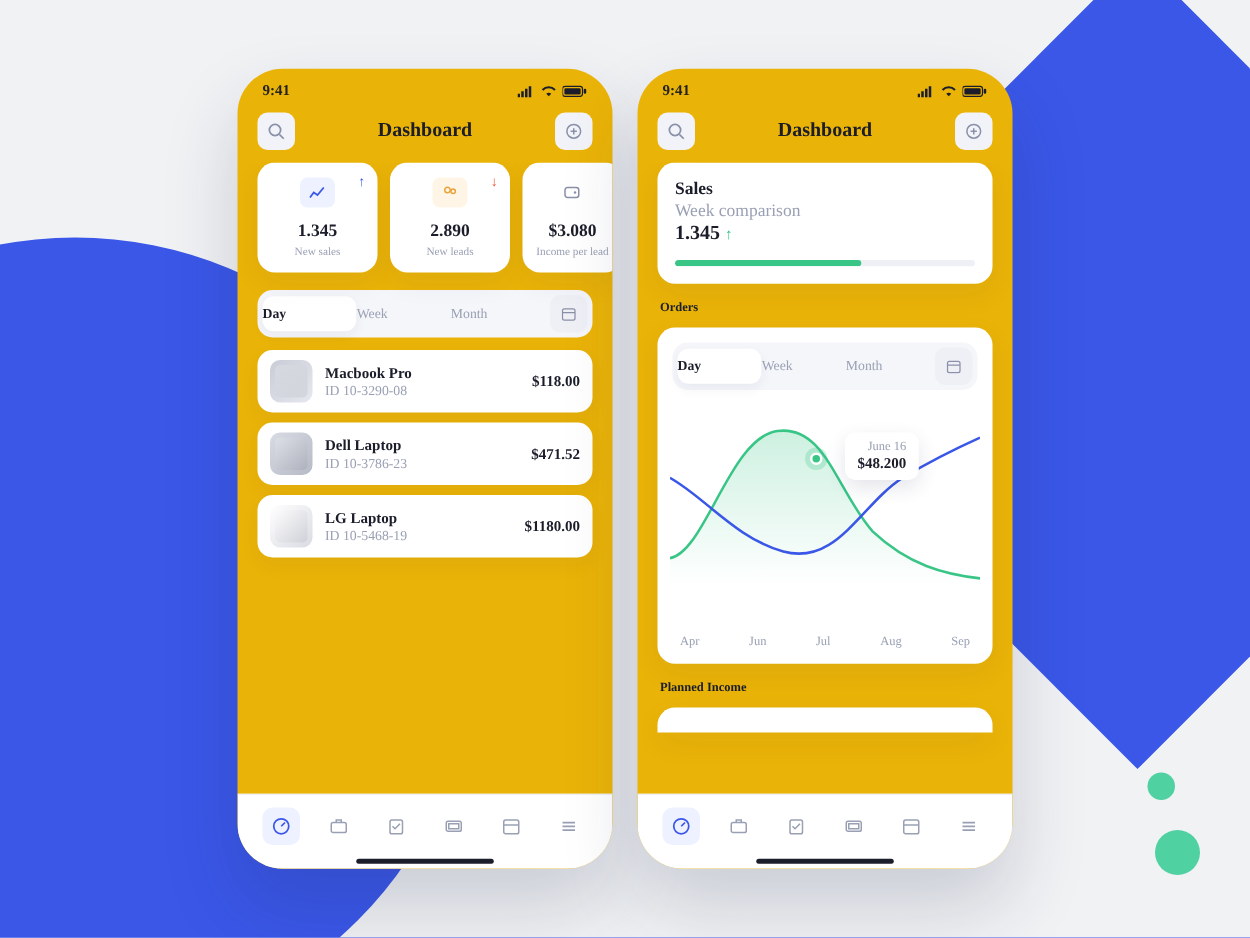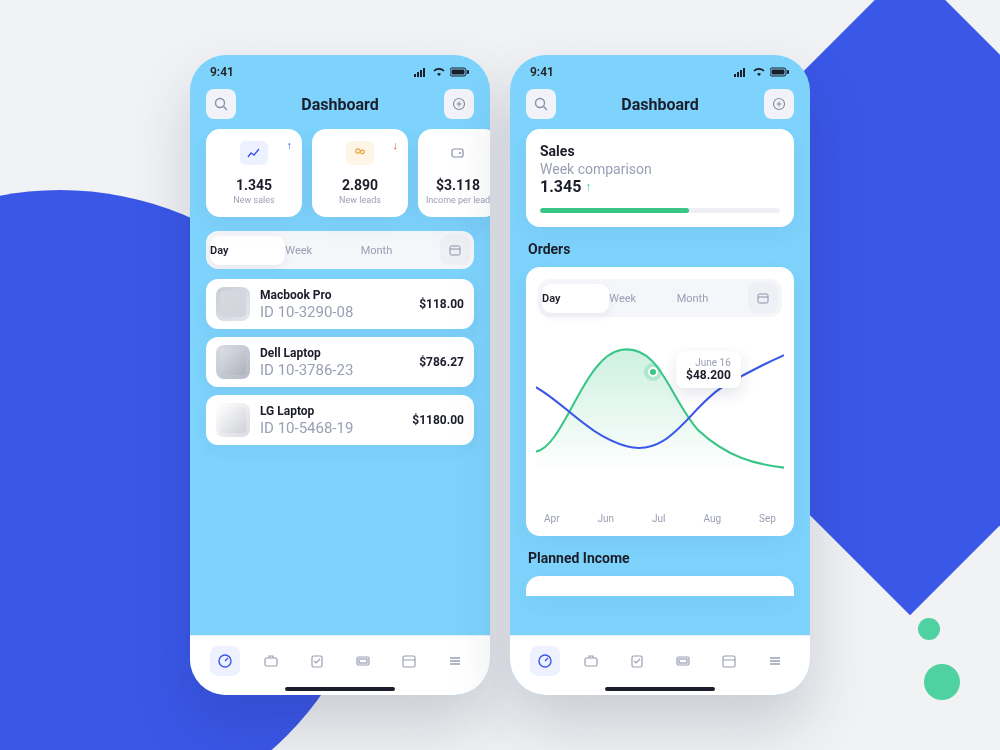--- a/index.html
+++ b/index.html
@@ -5,21 +5,21 @@
   * { box-sizing: border-box; margin: 0; padding: 0; }
   html, body { width: 1000px; height: 750px; overflow: hidden; font-family: -apple-system, BlinkMacSystemFont, "Segoe UI", Roboto, sans-serif; }
   body { background: #f1f2f4; position: relative; }
 
   
   .bg-circle { position: absolute; width: 640px; height: 640px; border-radius: 50%; background: #3a57e8; left: -260px; top: 190px; z-index: 0; }
   .bg-tri { position: absolute; width: 460px; height: 460px; background: #3a57e8; transform: rotate(45deg); right: -140px; top: 60px; z-index: 0; }
   .dot-a { position: absolute; width: 22px; height: 22px; border-radius: 50%; background: #4fd1a1; right: 60px; bottom: 110px; z-index: 4; }
   .dot-b { position: absolute; width: 36px; height: 36px; border-radius: 50%; background: #4fd1a1; right: 40px; bottom: 50px; z-index: 4; }
 
-  .phone { position: absolute; width: 300px; height: 640px; background: #7dd3fc; border-radius: 36px; box-shadow: 0 30px 60px rgba(30,40,80,0.18); overflow: hidden; z-index: 3; }
+  .phone { position: absolute; width: 300px; height: 640px; background: #eab308; border-radius: 36px; box-shadow: 0 30px 60px rgba(30,40,80,0.18); overflow: hidden; z-index: 3; font-family: Liberation Serif, serif; }
   .phone-a { left: 190px; top: 55px; }
   .phone-b { left: 510px; top: 55px; }
 
   .statusbar { display: flex; justify-content: space-between; align-items: center; padding: 10px 20px 4px 20px; font-size: 12px; font-weight: 600; color: #222; }
   .status-right { display: flex; gap: 4px; align-items: center; }
 
   .topbar { display: flex; justify-content: space-between; align-items: center; padding: 6px 16px 10px 16px; }
   .icon-btn { width: 30px; height: 30px; border-radius: 8px; background: #f2f3f8; display: flex; align-items: center; justify-content: center; color: #8a90a8; cursor: pointer; }
   .page-title { font-size: 16px; font-weight: 700; color: #1b1d2a; }
 
@@ -32,32 +32,32 @@
   .stat .mini-ic { width: 28px; height: 24px; border-radius: 6px; display: flex; align-items: center; justify-content: center; font-size: 12px; margin-bottom: 12px; }
   .stat .val { font-size: 14px; font-weight: 700; color: #1b1d2a; }
   .stat .lab { font-size: 9px; color: #9aa0b4; margin-top: 2px; white-space: nowrap; }
   .stat .trend { position: absolute; top: 10px; right: 10px; font-size: 11px; }
   .trend.up { color: #3a57e8; }
   .trend.down { color: #e8533a; }
   .mini-ic.blue { background: #eef1ff; color: #3a57e8; }
   .mini-ic.yellow { background: #fff5e6; color: #e8a43a; }
   .mini-ic.plain { color: #8a90a8; }
 
-  .section-title { font-size: 14px; font-weight: 700; color: #1b1d2a; margin: 6px 0 10px 2px; }
+  .section-title { font-size: 10px; font-weight: 700; color: #1b1d2a; margin: 6px 0 10px 2px; }
 
   .seg { display: flex; align-items: center; background: #f5f6fa; border-radius: 12px; padding: 4px; margin-bottom: 10px; }
   .seg .seg-item { flex: 1; font-size: 11px; padding: 8px 0; color: #9aa0b4; border-radius: 9px; cursor: pointer; }
   .seg .seg-item.active { background: #fff; color: #1b1d2a; font-weight: 600; box-shadow: 0 4px 10px rgba(30,40,80,0.06); }
   .seg .cal { flex: 0 0 30px; height: 30px; border-radius: 8px; background: #eef0f6; display: flex; align-items: center; justify-content: center; color: #8a90a8; margin-left: 4px; cursor: pointer; }
 
   .sale-row { display: flex; align-items: center; background: #fff; border-radius: 12px; padding: 8px 10px; margin-bottom: 8px; box-shadow: 0 6px 16px rgba(30,40,80,0.05); }
   .thumb { width: 34px; height: 34px; border-radius: 8px; background: linear-gradient(135deg,#c9ccd6,#e6e8ef); margin-right: 10px; position:relative; overflow:hidden; }
   .thumb::after{content:"";position:absolute;inset:4px;border-radius:4px;background:linear-gradient(135deg,#fff3,#0001);}
   .sale-row .name { font-size: 12px; font-weight: 700; color: #1b1d2a; }
-  .sale-row .sid { font-size: 15px; color: #9aa0b4; margin-top: 1px; }
+  .sale-row .sid { font-size: 11px; color: #9aa0b4; margin-top: 1px; }
   .sale-row .price { margin-left: auto; font-size: 12px; font-weight: 700; color: #1b1d2a; }
 
   .navbar { position: absolute; left: 0; right: 0; bottom: 0; height: 60px; border-top: 1px solid #eef0f6; display: flex; align-items: center; justify-content: space-around; padding: 0 12px 10px 12px; background:#fff; }
   .nav-ic { width: 30px; height: 30px; border-radius: 8px; display: flex; align-items: center; justify-content: center; color: #9aa0b4; cursor: pointer; }
   .nav-ic.active { background: #eef1ff; color: #3a57e8; }
   .home-ind { position: absolute; left: 50%; transform: translateX(-50%); bottom: 4px; width: 110px; height: 4px; border-radius: 2px; background: #1b1d2a; }
 
   
   .sales-card { background: #fff; border-radius: 14px; padding: 14px; box-shadow: 0 8px 24px rgba(30,40,80,0.06); margin-bottom: 14px; }
   .sales-card .row1 { display: flex; justify-content: space-between; align-items: flex-start; flex-direction: column; }
@@ -154,21 +154,21 @@
         <div class="val">2.890</div>
         <div class="lab">New leads</div>
       </div>
       <div class="stat last">
         <div class="mini-ic plain">
           <svg width="14" height="12" viewBox="0 0 14 12">
               <rect x="1" y="2" width="11" height="8" rx="2" stroke="currentColor" stroke-width="1.2" fill="none"></rect>
               <circle cx="9" cy="6" r="1" fill="currentColor"></circle>
             </svg>
         </div>
-        <div class="val">$3.118</div>
+        <div class="val">$3.080</div>
         <div class="lab">Income per lead</div>
       </div>
     </div>
 
 
     <div class="seg">
       <div class="seg-item active">Day</div>
       <div class="seg-item">Week</div>
       <div class="seg-item">Month</div>
       <div class="cal">
@@ -186,21 +186,21 @@
         <div class="sid">ID 10-3290-08</div>
       </div>
       <div class="price">$118.00</div>
     </div>
     <div class="sale-row">
       <div class="thumb" style="background:linear-gradient(135deg,#d8dbe3,#b6bac6);"></div>
       <div>
         <div class="name">Dell Laptop</div>
         <div class="sid">ID 10-3786-23</div>
       </div>
-      <div class="price">$786.27</div>
+      <div class="price">$471.52</div>
     </div>
     <div class="sale-row">
       <div class="thumb" style="background:linear-gradient(135deg,#fff,#d9dbe3);"></div>
       <div>
         <div class="name">LG Laptop</div>
         <div class="sid">ID 10-5468-19</div>
       </div>
       <div class="price">$1180.00</div>
     </div>
   </div>

